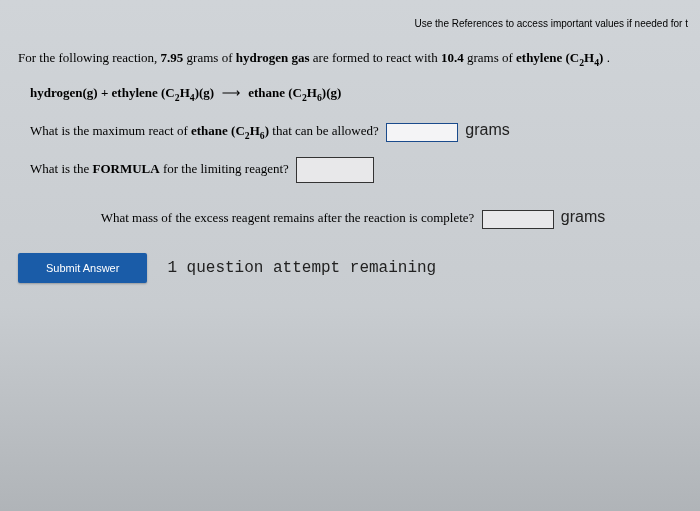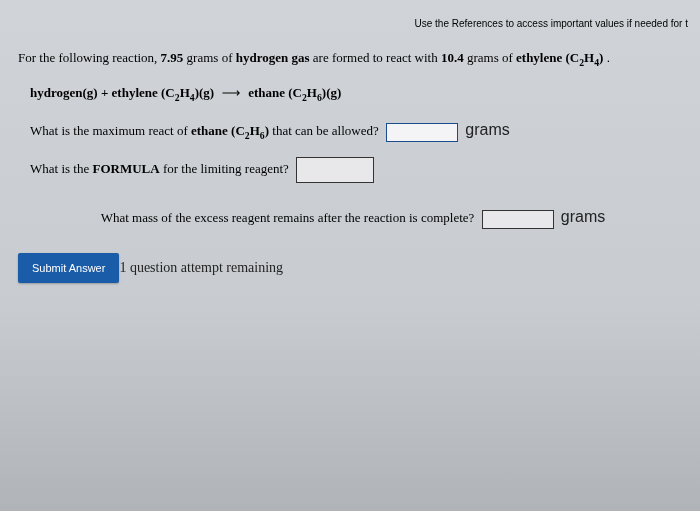--- a/index.html
+++ b/index.html
@@ -52,29 +52,30 @@
     .btnrow {
       margin-top: 24px;
       display: flex;
       align-items: center;
     }
     .submitbtn {
       background: #1a5ca8;
       color: #fff;
       font-family: Arial, sans-serif;
       font-size: 11px;
-      padding: 9px 14px;
+      padding: 9px 28px;
       border: none;
       border-radius: 2px;
       box-shadow: 0 1px 2px rgba(0,0,0,.25);
+      margin-right: 20px;
       cursor: pointer;
     }
     .attempts {
-      font-family: Liberation Serif, serif;
-      font-size: 14px;
+      font-family: Liberation Mono, monospace;
+      font-size: 16px;
       color: #222;
     }
     b { font-weight: bold; }
   </style>
 </head>
 <body>
 
 <div class="refline">Use the References to access important values if needed for t</div>
 
 <div class="line">

